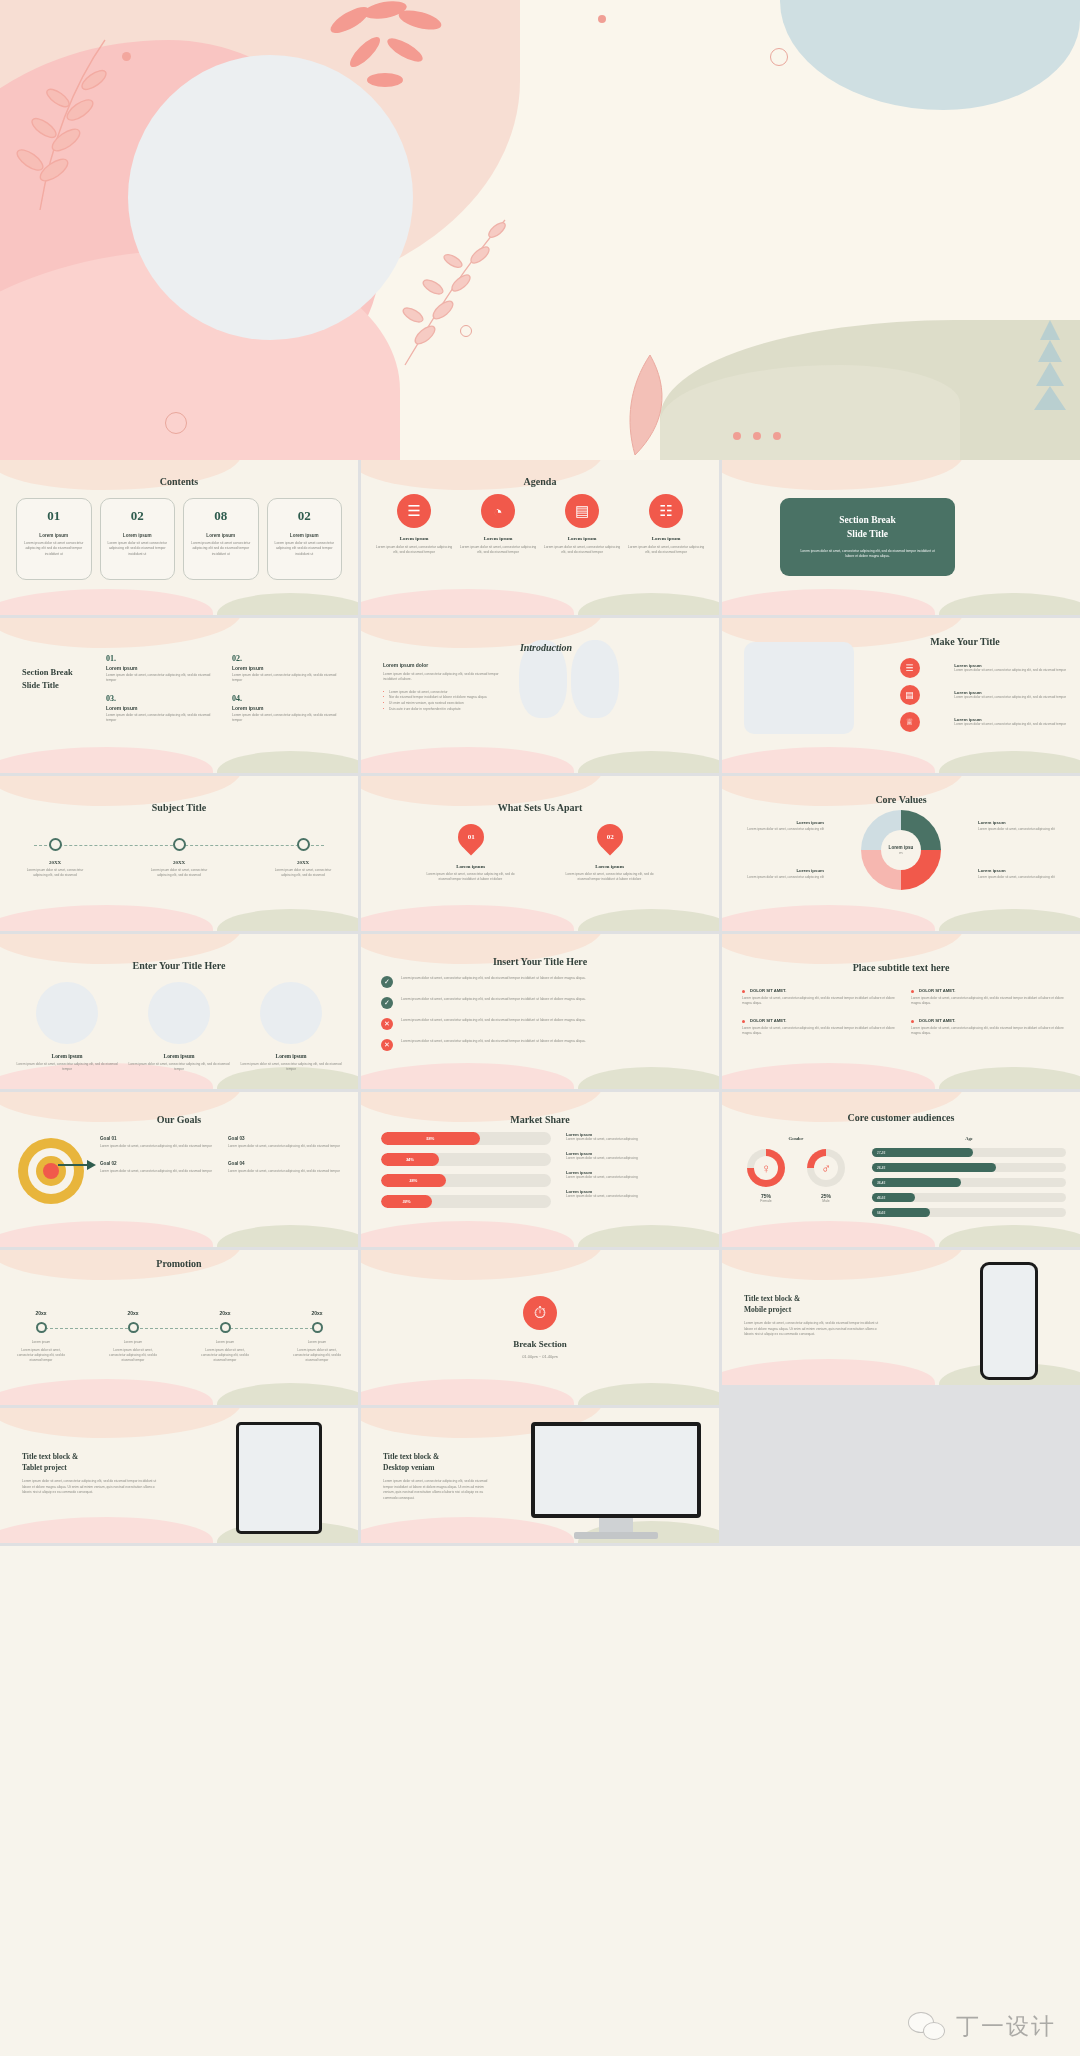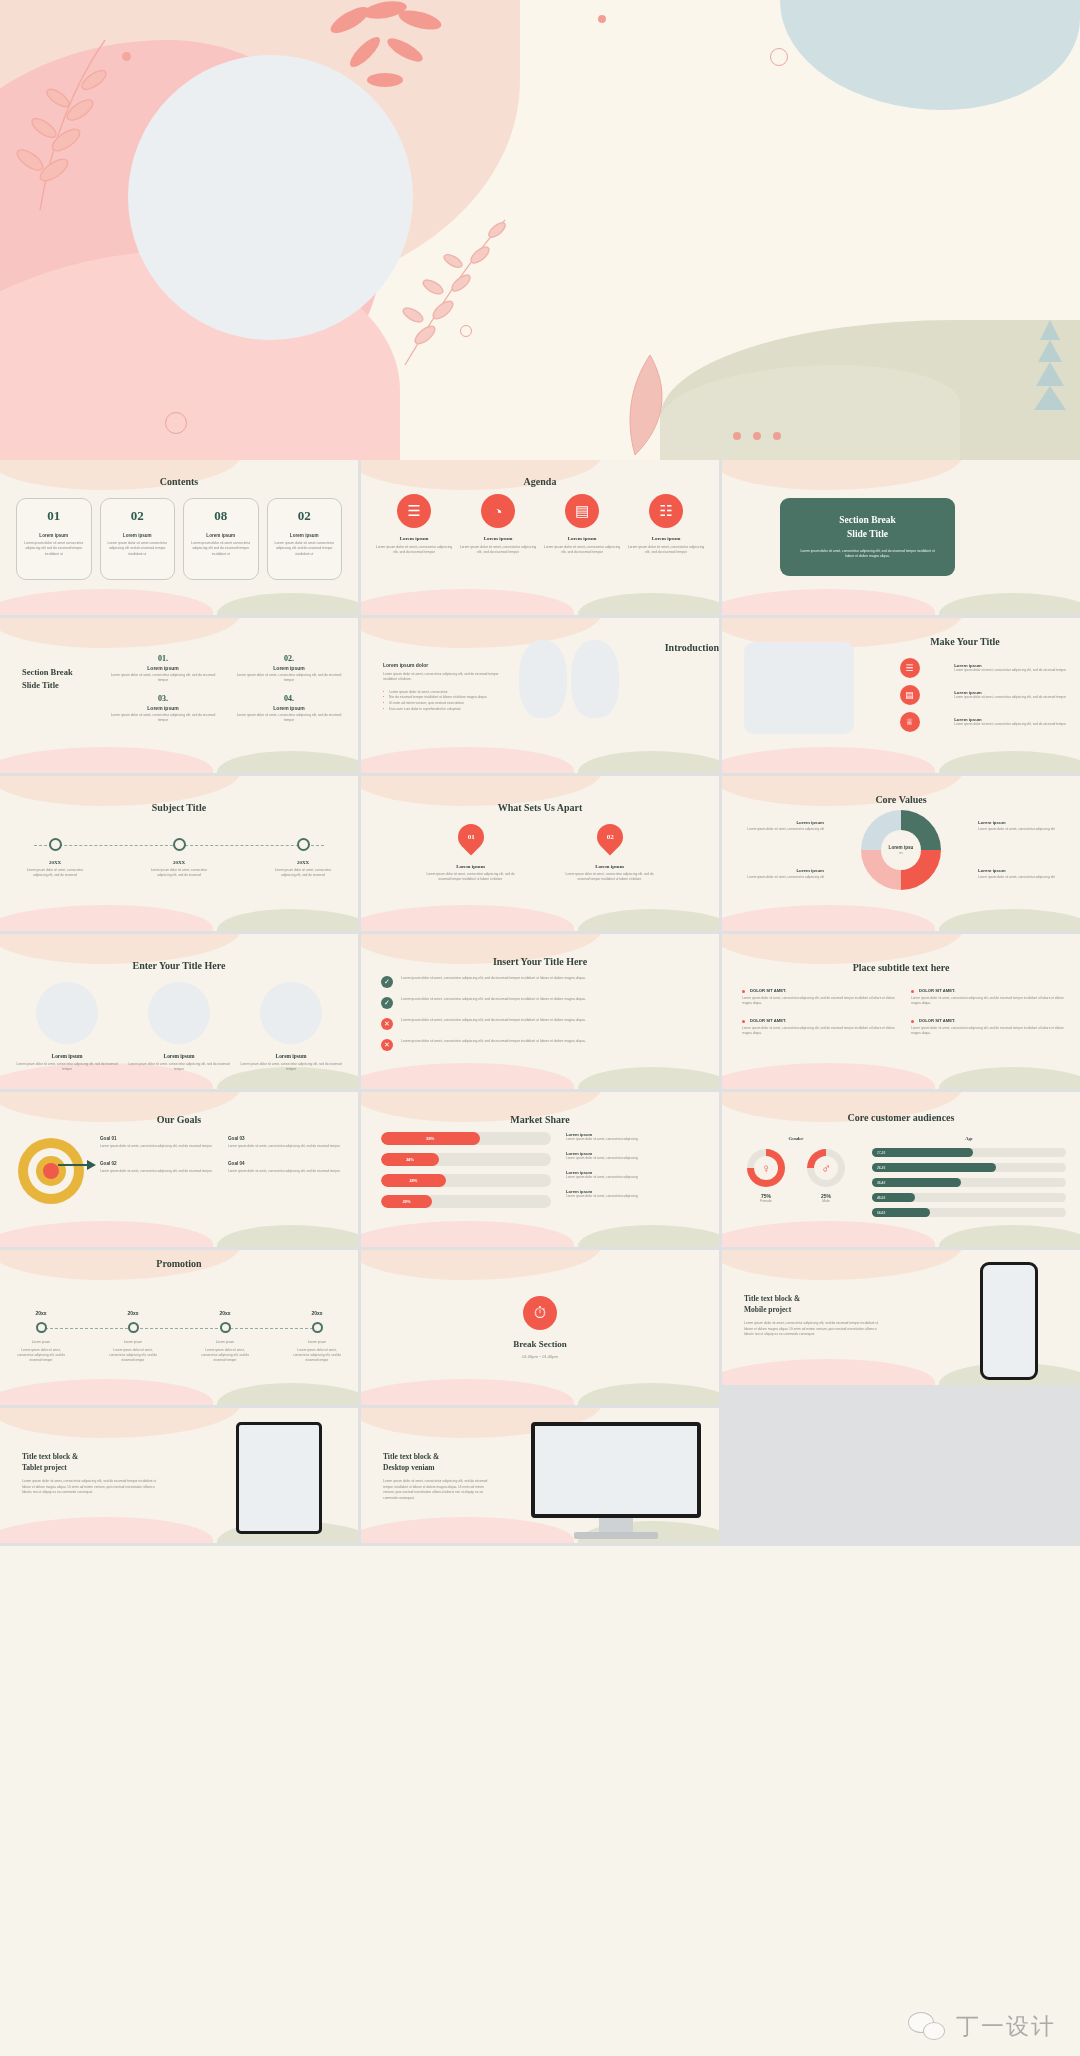--- a/index.html
+++ b/index.html
@@ -83,21 +83,21 @@
   }
   .s-bot-r {
     position: absolute; bottom: -24px; right: -20px; width: 45%; height: 46px;
     background: #e1e2cf; border-radius: 50% 60% 0 0;
   }
   .s-title {
     position: absolute; left: 0; right: 0; text-align: center;
     font-family: "Liberation Serif", serif; font-weight: bold;
     color: #33423c; font-size: 10px; top: 16px; z-index: 4;
   }
-  .s-title.left { text-align: right; left: 12px; }
+  .s-title.left { text-align: center; left: 12px; font-style: italic; }
 
   
   .cards { position: absolute; top: 38px; left: 16px; right: 16px;
            display: flex; gap: 8px; z-index: 4; }
   .card {
     flex: 1; height: 82px; border: 1px solid #c8ccc4; border-radius: 10px;
     background: rgba(255,255,255,.28); padding: 9px 6px 0;
     text-align: center;
   }
   .card .num { font-family: "Liberation Serif", serif; font-weight: bold;
@@ -122,21 +122,21 @@
   .greencard {
     position: absolute; left: 58px; top: 38px; width: 175px; height: 78px;
     background: #4a7265; border-radius: 9px; color: #fff; text-align: center;
     padding-top: 16px; z-index: 5;
   }
   .greencard .t { font-family: "Liberation Serif", serif; font-weight: bold; font-size: 9.5px; line-height: 1.45; }
   .greencard .b { margin-top: 7px; font-size: 3.3px; line-height: 1.7; padding: 0 20px; opacity: .92; }
 
   
   .numlist { position: absolute; top: 36px; left: 106px; right: 12px; z-index: 4;
-             display: grid; grid-template-columns: 1fr 1fr; gap: 10px 12px; text-align: center; }
+             display: grid; grid-template-columns: 1fr 1fr; gap: 10px 12px; }
   .nl .n { font-family: "Liberation Serif", serif; font-weight: bold; font-size: 8px; color: #2f5c4e; }
   .nl .h { margin-top: 2px; font-size: 5px; font-weight: bold; color: #33423c; }
   .nl .b { margin-top: 2px; font-size: 3.3px; color: #8d8d86; line-height: 1.6; }
 
   
   .intro-body { position: absolute; left: 22px; top: 40px; width: 120px; z-index: 4; }
   .intro-body .h { font-size: 5px; font-weight: bold; color: #33423c; }
   .intro-body .b { margin-top: 4px; font-size: 3.3px; color: #8d8d86; line-height: 1.65; }
   .bullets { margin-top: 7px; }
   .bullets div { font-size: 3.3px; color: #8d8d86; line-height: 1.7; padding-left: 6px; position: relative; }

